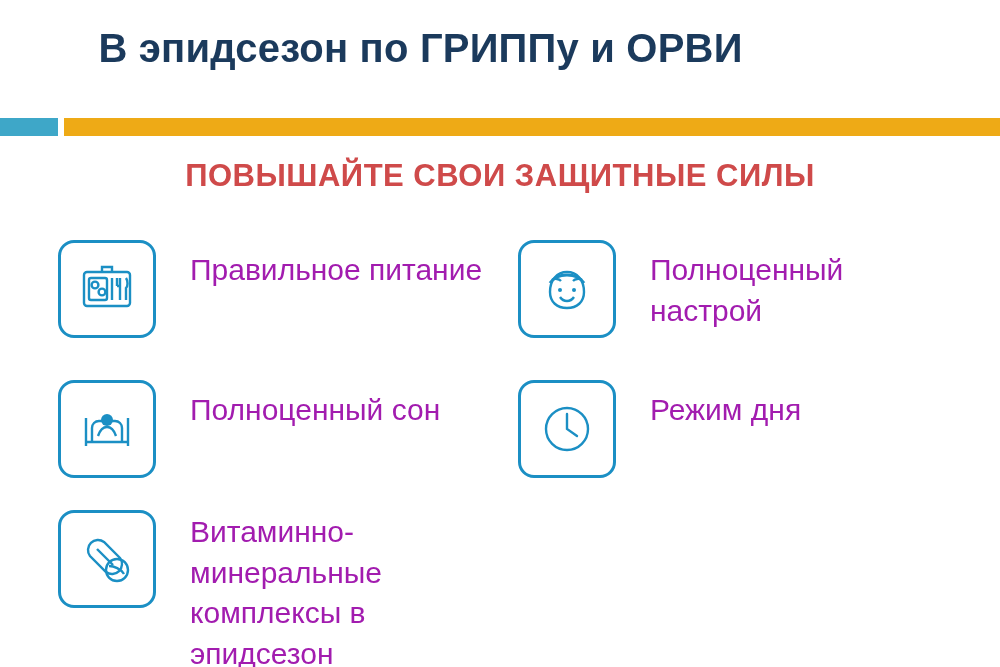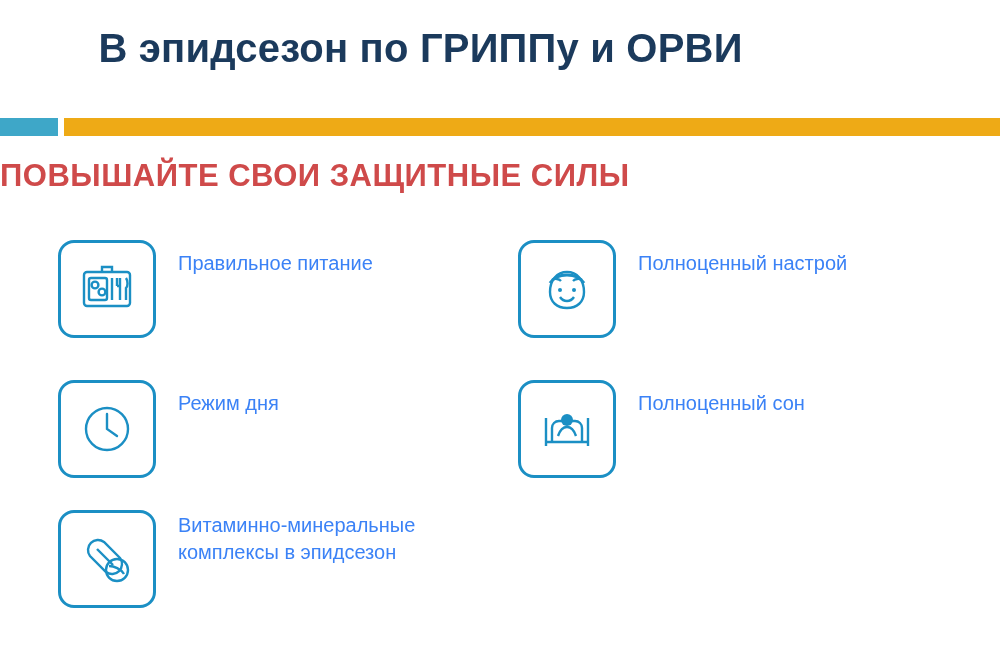--- a/index.html
+++ b/index.html
@@ -56,20 +56,21 @@
     width: 936px;
     height: 18px;
     background: #eeaa16;
   }
 
   .subtitle {
     position: absolute;
     top: 158px;
     left: 0;
     width: 1000px;
+    text-align: center;
     font-size: 31px;
     font-weight: bold;
     color: #cf4a4a;
     letter-spacing: 0.5px;
     white-space: nowrap;
   }
 
   
   .grid {
     position: absolute;
@@ -91,24 +92,24 @@
     min-width: 98px;
     border: 3px solid #1b8fc4;
     border-radius: 16px;
     background: #ffffff;
     box-sizing: border-box;
     display: flex;
     align-items: center;
     justify-content: center;
   }
   .item-label {
-    margin-left: 22px;
-    font-size: 20px;
+    margin-left: 34px;
+    font-size: 30px;
     line-height: 1.35;
-    color: #3b82f6;
+    color: #a21caf;
     padding-top: 10px;
     max-width: 320px;
   }
   .item-label.tall {
     padding-top: 2px;
   }
   svg { display: block; }
 </style>
 </head>
 <body>
@@ -158,47 +159,47 @@
         </span>
       </div>
       <div class="item-label">Полноценный настрой</div>
     </div>
 
 
     <div class="item">
       <div class="icon-box">
         <span>
           <svg width="62" height="62" viewBox="0 0 62 62" fill="none" stroke="#1b8fc4" stroke-width="2.4">
-            <circle cx="31" cy="31" r="21"></circle>
-            <path d="M31 16v15l10 7" stroke-linecap="round"></path>
-          </svg>
-        </span>
-      </div>
-      <div class="item-label">Режим дня</div>
-    </div>
-
-    <div class="item">
-      <div class="icon-box">
-        <span>
-          <svg width="62" height="62" viewBox="0 0 62 62" fill="none" stroke="#1b8fc4" stroke-width="2.4">
             <path d="M10 20v28M52 20v28"></path>
             <path d="M10 44h42"></path>
             <path d="M16 44V30c0-4 3-7 7-7h16c4 0 7 3 7 7v14"></path>
             <circle cx="31" cy="22" r="6" fill="#1b8fc4" stroke="none"></circle>
             <path d="M22 38c2-6 5-9 9-9s7 3 9 9"></path>
           </svg>
         </span>
       </div>
       <div class="item-label">Полноценный сон</div>
     </div>
 
     <div class="item">
       <div class="icon-box">
         <span>
           <svg width="62" height="62" viewBox="0 0 62 62" fill="none" stroke="#1b8fc4" stroke-width="2.4">
+            <circle cx="31" cy="31" r="21"></circle>
+            <path d="M31 16v15l10 7" stroke-linecap="round"></path>
+          </svg>
+        </span>
+      </div>
+      <div class="item-label">Режим дня</div>
+    </div>
+
+    <div class="item">
+      <div class="icon-box">
+        <span>
+          <svg width="62" height="62" viewBox="0 0 62 62" fill="none" stroke="#1b8fc4" stroke-width="2.4">
             <path d="M14 28a10 10 0 0 1 14-14l16 16a10 10 0 0 1-14 14z"></path>
             <path d="M21 21l16 16"></path>
             <circle cx="41" cy="42" r="11"></circle>
             <path d="M33 38c5 0 12 3 15 8"></path>
           </svg>
         </span>
       </div>
       <div class="item-label tall">Витаминно-минеральные комплексы в эпидсезон</div>
     </div>
 

